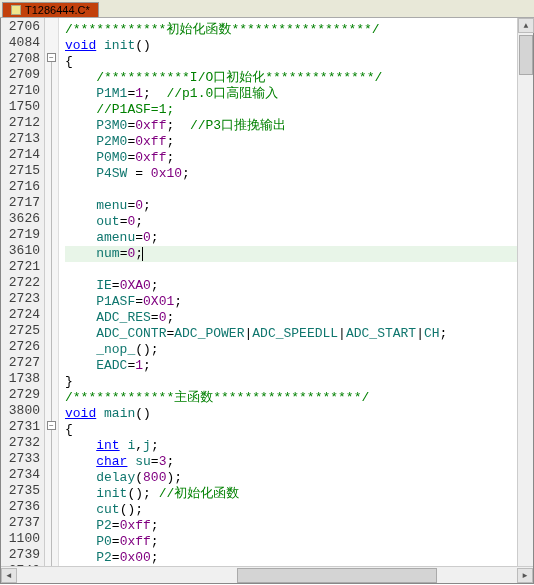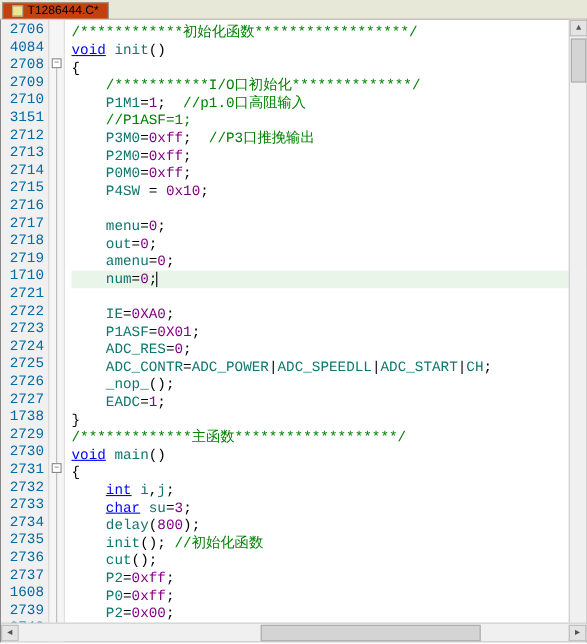--- a/index.html
+++ b/index.html
@@ -41,21 +41,21 @@
   }
   .editor {
     display: flex;
     background: #fff;
   }
   .gutter {
     background: #f0f0f0;
     border-right: 1px solid #ccc;
     padding: 1px 4px;
     text-align: right;
-    color: #0369a1;
+    color: #404040;
     user-select: none;
     width: 44px;
   }
   .fold {
     width: 14px;
     background: #f5f5f5;
     border-right: 1px solid #ddd;
     position: relative;
   }
   .fold-box {
@@ -151,48 +151,48 @@
 </div>
 
 <div class="editor-wrap">
   <div class="editor">
     <div class="gutter" id="gutter">
         <div class="line">2706</div>
         <div class="line">4084</div>
         <div class="line">2708</div>
         <div class="line">2709</div>
         <div class="line">2710</div>
-        <div class="line">3151</div>
+        <div class="line">1750</div>
         <div class="line">2712</div>
         <div class="line">2713</div>
         <div class="line">2714</div>
         <div class="line">2715</div>
         <div class="line">2716</div>
         <div class="line">2717</div>
-        <div class="line">2718</div>
+        <div class="line">3626</div>
         <div class="line">2719</div>
-        <div class="line">1710</div>
+        <div class="line">3610</div>
         <div class="line">2721</div>
         <div class="line">2722</div>
         <div class="line">2723</div>
         <div class="line">2724</div>
         <div class="line">2725</div>
         <div class="line">2726</div>
         <div class="line">2727</div>
         <div class="line">1738</div>
         <div class="line">2729</div>
-        <div class="line">2730</div>
+        <div class="line">3800</div>
         <div class="line">2731</div>
         <div class="line">2732</div>
         <div class="line">2733</div>
         <div class="line">2734</div>
         <div class="line">2735</div>
         <div class="line">2736</div>
         <div class="line">2737</div>
-        <div class="line">1608</div>
+        <div class="line">1100</div>
         <div class="line">2739</div>
         <div class="line">2740</div>
       </div>
     <div class="fold" id="fold">
         <div class="fold-line" style="top: 37px; height: 528px;"></div>
         <div class="fold-box" style="top: 35px;">−</div>
         <div class="fold-box" style="top: 403px;">−</div>
       </div>
     <div class="code" id="code"><div class="line"><span class="tok-comment">/************初始化函数******************/</span></div><div class="line"><span class="tok-keyword">void</span><span class="tok-punct"> </span><span class="tok-ident">init</span><span class="tok-punct">()</span></div><div class="line"><span class="tok-punct">{</span></div><div class="line"><span class="tok-punct">    </span><span class="tok-comment">/***********I/O口初始化**************/</span></div><div class="line"><span class="tok-punct">    </span><span class="tok-ident">P1M1</span><span class="tok-punct">=</span><span class="tok-number">1</span><span class="tok-punct">;  </span><span class="tok-comment">//p1.0口高阻输入</span></div><div class="line"><span class="tok-punct">    </span><span class="tok-comment">//P1ASF=1;</span></div><div class="line"><span class="tok-punct">    </span><span class="tok-ident">P3M0</span><span class="tok-punct">=</span><span class="tok-number">0xff</span><span class="tok-punct">;  </span><span class="tok-comment">//P3口推挽输出</span></div><div class="line"><span class="tok-punct">    </span><span class="tok-ident">P2M0</span><span class="tok-punct">=</span><span class="tok-number">0xff</span><span class="tok-punct">;</span></div><div class="line"><span class="tok-punct">    </span><span class="tok-ident">P0M0</span><span class="tok-punct">=</span><span class="tok-number">0xff</span><span class="tok-punct">;</span></div><div class="line"><span class="tok-punct">    </span><span class="tok-ident">P4SW</span><span class="tok-punct"> = </span><span class="tok-number">0x10</span><span class="tok-punct">;</span></div><div class="line"></div><div class="line"><span class="tok-punct">    </span><span class="tok-ident">menu</span><span class="tok-punct">=</span><span class="tok-number">0</span><span class="tok-punct">;</span></div><div class="line"><span class="tok-punct">    </span><span class="tok-ident">out</span><span class="tok-punct">=</span><span class="tok-number">0</span><span class="tok-punct">;</span></div><div class="line"><span class="tok-punct">    </span><span class="tok-ident">amenu</span><span class="tok-punct">=</span><span class="tok-number">0</span><span class="tok-punct">;</span></div><div class="line hl-line"><span class="tok-punct">    </span><span class="tok-ident">num</span><span class="tok-punct">=</span><span class="tok-number">0</span><span class="tok-punct">;</span><span class="caret"></span></div><div class="line"></div><div class="line"><span class="tok-punct">    </span><span class="tok-ident">IE</span><span class="tok-punct">=</span><span class="tok-number">0XA0</span><span class="tok-punct">;</span></div><div class="line"><span class="tok-punct">    </span><span class="tok-ident">P1ASF</span><span class="tok-punct">=</span><span class="tok-number">0X01</span><span class="tok-punct">;</span></div><div class="line"><span class="tok-punct">    </span><span class="tok-ident">ADC_RES</span><span class="tok-punct">=</span><span class="tok-number">0</span><span class="tok-punct">;</span></div><div class="line"><span class="tok-punct">    </span><span class="tok-ident">ADC_CONTR</span><span class="tok-punct">=</span><span class="tok-ident">ADC_POWER</span><span class="tok-punct">|</span><span class="tok-ident">ADC_SPEEDLL</span><span class="tok-punct">|</span><span class="tok-ident">ADC_START</span><span class="tok-punct">|</span><span class="tok-ident">CH</span><span class="tok-punct">;</span></div><div class="line"><span class="tok-punct">    </span><span class="tok-ident">_nop_</span><span class="tok-punct">();</span></div><div class="line"><span class="tok-punct">    </span><span class="tok-ident">EADC</span><span class="tok-punct">=</span><span class="tok-number">1</span><span class="tok-punct">;</span></div><div class="line"><span class="tok-punct">}</span></div><div class="line"><span class="tok-comment">/*************主函数*******************/</span></div><div class="line"><span class="tok-keyword">void</span><span class="tok-punct"> </span><span class="tok-ident">main</span><span class="tok-punct">()</span></div><div class="line"><span class="tok-punct">{</span></div><div class="line"><span class="tok-punct">    </span><span class="tok-keyword">int</span><span class="tok-punct"> </span><span class="tok-ident">i</span><span class="tok-punct">,</span><span class="tok-ident">j</span><span class="tok-punct">;</span></div><div class="line"><span class="tok-punct">    </span><span class="tok-keyword">char</span><span class="tok-punct"> </span><span class="tok-ident">su</span><span class="tok-punct">=</span><span class="tok-number">3</span><span class="tok-punct">;</span></div><div class="line"><span class="tok-punct">    </span><span class="tok-ident">delay</span><span class="tok-punct">(</span><span class="tok-number">800</span><span class="tok-punct">);</span></div><div class="line"><span class="tok-punct">    </span><span class="tok-ident">init</span><span class="tok-punct">(); </span><span class="tok-comment">//初始化函数</span></div><div class="line"><span class="tok-punct">    </span><span class="tok-ident">cut</span><span class="tok-punct">();</span></div><div class="line"><span class="tok-punct">    </span><span class="tok-ident">P2</span><span class="tok-punct">=</span><span class="tok-number">0xff</span><span class="tok-punct">;</span></div><div class="line"><span class="tok-punct">    </span><span class="tok-ident">P0</span><span class="tok-punct">=</span><span class="tok-number">0xff</span><span class="tok-punct">;</span></div><div class="line"><span class="tok-punct">    </span><span class="tok-ident">P2</span><span class="tok-punct">=</span><span class="tok-number">0x00</span><span class="tok-punct">;</span></div><div class="line"><span class="tok-punct">    </span><span class="tok-ident">P3</span><span class="tok-punct">=</span><span class="tok-number">0xff</span><span class="tok-punct">;</span></div></div>
   </div>

